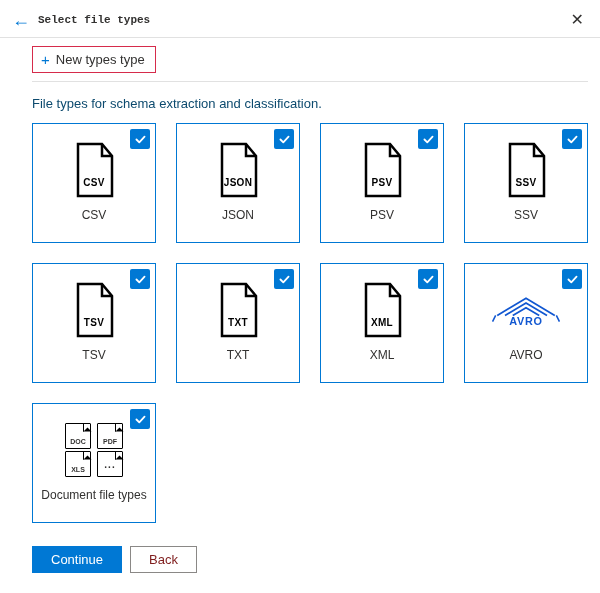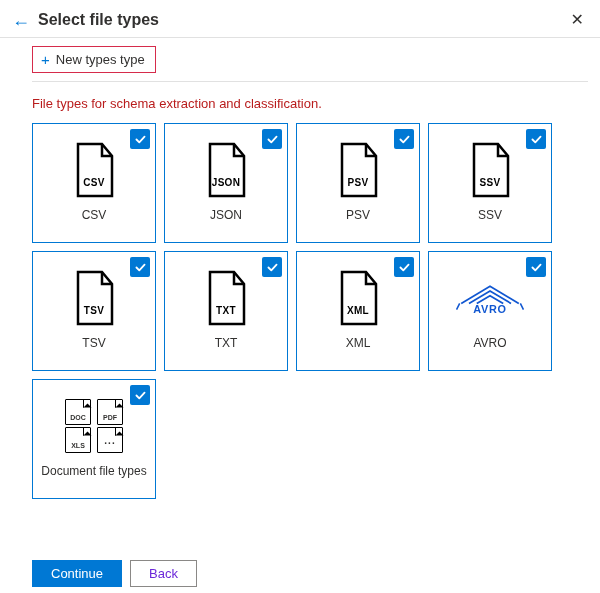--- a/index.html
+++ b/index.html
@@ -18,23 +18,24 @@
       padding: 10px 12px 8px 12px;
     }
     .back-arrow {
       color: #0078d4;
       font-size: 18px;
       margin-right: 8px;
       cursor: pointer;
       line-height: 1;
     }
     .title {
-      font-size: 16px;
+      font-size: 11px;
       font-weight: 600;
       flex: 1;
+      font-family: Liberation Mono, monospace;
     }
     .close-x {
       font-size: 16px;
       cursor: pointer;
       padding: 0 4px;
       color: #323130;
     }
     .hr { border: none; border-top: 1px solid #e1e1e1; margin: 0 0 0 0; }
     .toolbar-row {
       padding: 8px 0 8px 0;
@@ -49,26 +50,26 @@
       padding: 4px 10px 4px 8px;
       font-size: 13px;
       color: #323130;
       cursor: pointer;
       background: #fff;
     }
     .new-file-btn .plus { color: #0078d4; font-size: 15px; margin-right: 6px; font-weight: 300; }
     .subtitle {
       padding: 14px 0 12px 32px;
       font-size: 13px;
-      color: #b91c1c;
+      color: #0c4a6e;
     }
     .grid {
       display: grid;
       grid-template-columns: repeat(4, 124px);
-      gap: 8px;
+      gap: 20px;
       padding: 0 0 0 32px;
     }
     .tile {
       position: relative;
       border: 1px solid #0078d4;
       height: 120px;
       display: flex;
       flex-direction: column;
       align-items: center;
       justify-content: flex-start;
@@ -99,32 +100,32 @@
       font-size: 12px;
       color: #323130;
       margin-top: 6px;
       text-align: center;
     }
     .footer {
       position: absolute;
       bottom: 0;
       left: 0;
       right: 0;
-      padding: 10px 18px 6px 32px;
+      padding: 10px 18px 20px 32px;
       display: flex;
       align-items: center;
       gap: 8px;
     }
     .btn {
       font-size: 13px;
       padding: 5px 18px;
       cursor: pointer;
       border: 1px solid #8a8886;
       background: #fff;
-      color: #6d28d9;
+      color: #7f1d1d;
     }
     .btn.primary {
       background: #0078d4;
       color: #fff;
       border-color: #0078d4;
     }
     .footer .spacer { flex: 1; }
     
     .fileicon { position: relative; width: 44px; height: 56px; }
     .fileicon svg { width: 44px; height: 56px; }

